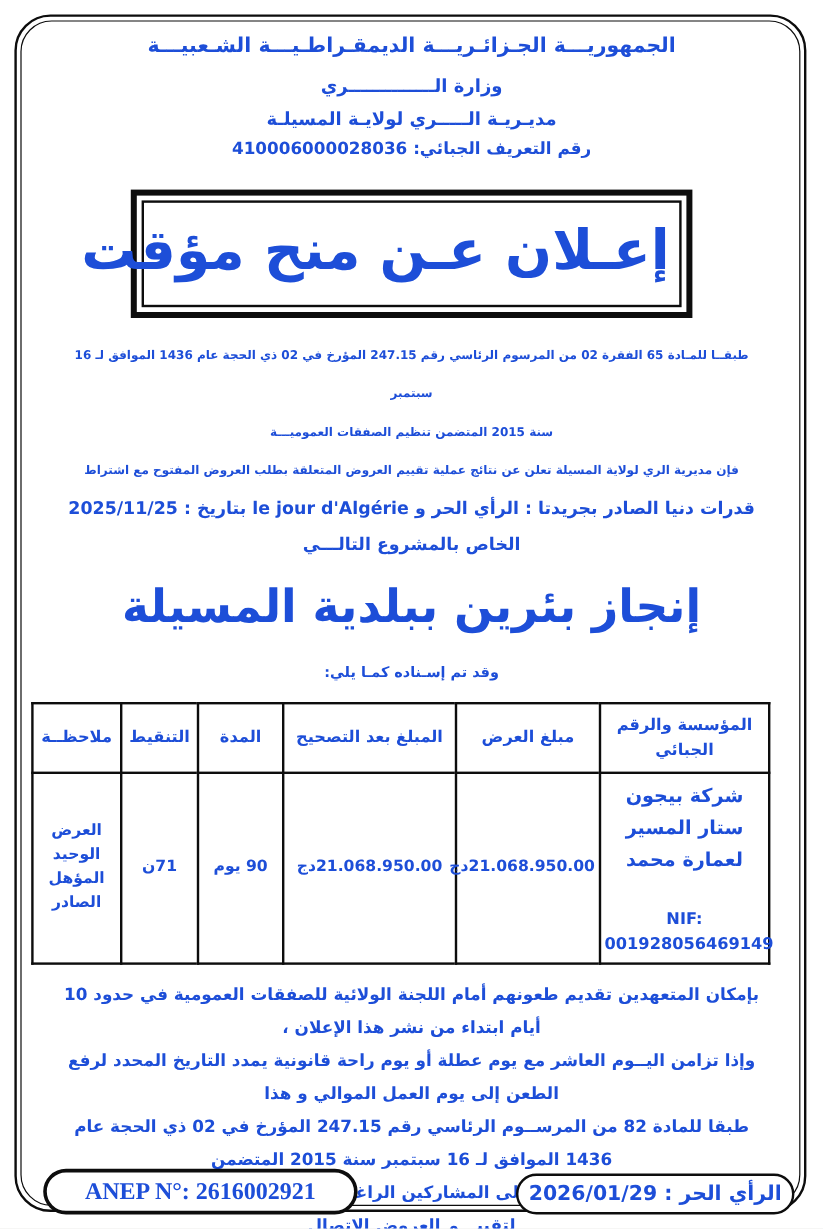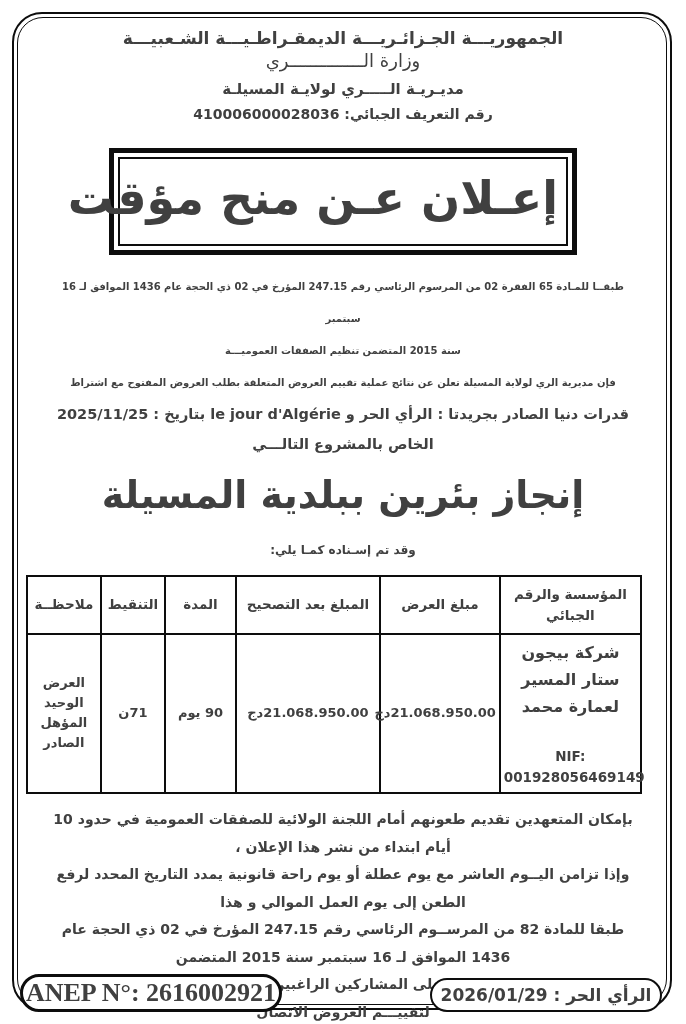--- a/index.html
+++ b/index.html
@@ -5,21 +5,21 @@
   * { margin: 0; padding: 0; box-sizing: border-box; }
   html, body { background: #e8e8e4; }
   body { font-family: "DejaVu Sans", sans-serif; }
 
   .page {
     position: relative;
     width: 686px;
     height: 1024px;
     margin: 0 auto;
     background: #ffffff;
-    color: #404040;
+    color: #1d4ed8;
     direction: rtl;
     overflow: hidden;
   }
 
   
   .frame-outer {
     position: absolute;
     inset: 12px 14px 14px 12px;
     border: 2.5px solid #0d0d0d;
     border-radius: 30px;
@@ -32,21 +32,21 @@
     border-radius: 26px;
   }
 
   .content {
     position: relative;
     padding: 28px 44px 0 44px;
     text-align: center;
   }
 
   .hdr-line1 { font-size: 17px; font-weight: bold; letter-spacing: 0.5px; }
-  .hdr-line2 { font-size: 18px; font-weight: normal; margin-top: 2px; }
+  .hdr-line2 { font-size: 15px; font-weight: bold; margin-top: 15px; }
   .hdr-line3 { font-size: 15px; font-weight: bold; margin-top: 9px; }
   .hdr-line4 { font-size: 14px; font-weight: bold; margin-top: 8px; }
 
   .title-box {
     width: 468px;
     margin: 26px auto 0 auto;
     border: 5px solid #0d0d0d;
     padding: 4px;
     background: #fff;
   }
@@ -105,26 +105,26 @@
     position: absolute;
     bottom: 12px;
     background: #ffffff;
     border-radius: 22px;
     display: flex;
     align-items: center;
     justify-content: center;
     z-index: 3;
   }
   .anep-box {
-    left: 20px;
+    left: 36px;
     width: 262px;
     height: 38px;
     border: 3.5px solid #0d0d0d;
     font-family: "Liberation Serif", serif;
-    font-size: 26px;
+    font-size: 20px;
     font-weight: bold;
     direction: ltr;
   }
   .paper-box {
     right: 24px;
     width: 232px;
     height: 34px;
     border: 2.5px solid #0d0d0d;
     font-size: 17px;
     font-weight: bold;

